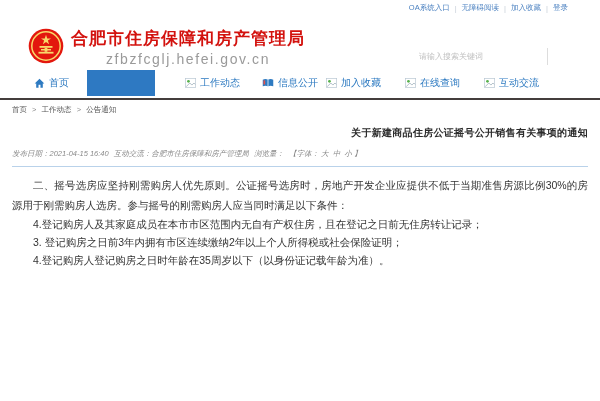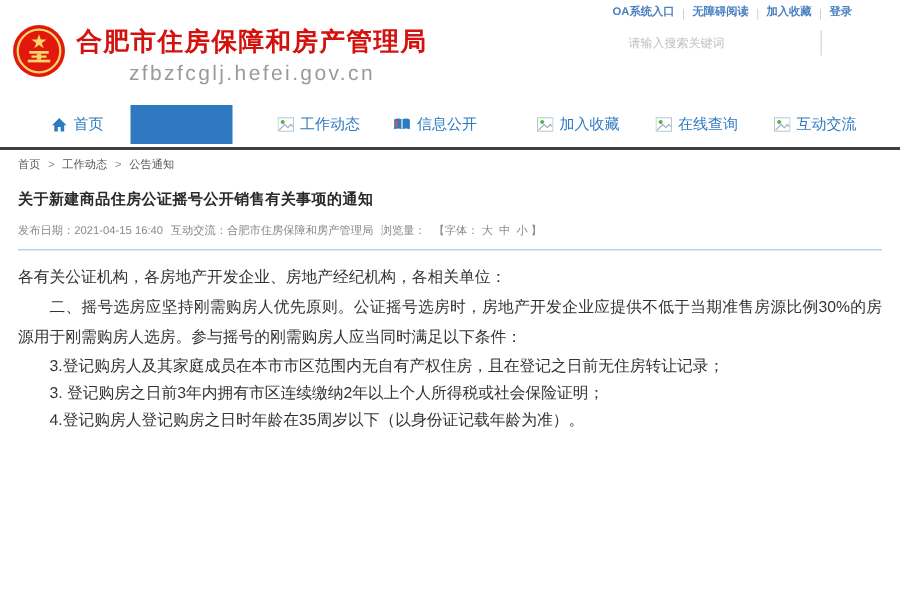--- a/index.html
+++ b/index.html
@@ -7,24 +7,24 @@
   .page {
     width:600px; height:401px; overflow:hidden; background:#fff;
     font-family:"Liberation Sans","DejaVu Sans",sans-serif;
     color:#333;
   }
   
   .topbar {
     height:16px; display:flex; justify-content:flex-end; align-items:center;
     padding-right:32px; font-size:7.5px; color:#4a80c0;
   }
-  .topbar a { color:#4a80c0; text-decoration:none; cursor:pointer;font-weight:bold; }
+  .topbar a { color:#4a80c0; text-decoration:none; cursor:pointer; }
   .topbar .sep { color:#c5cdd6; margin:0 5px; }
   
-  .header { height:52px; display:flex; align-items:flex-start; padding-left:8px; }
+  .header { height:52px; display:flex; align-items:flex-end; padding-left:28px; }
   .logo-block { display:flex; align-items:center; gap:7px; }
   .site-title { color:#d3120e; font-size:17px; font-weight:bold; letter-spacing:1px; line-height:20px; }
   .site-url { color:#9a9a9a; font-size:14px; letter-spacing:1.6px; text-align:center; margin-top:2px; }
   .search { margin-left:auto; display:flex; align-items:center; height:24px; margin-right:0; }
   .search input {
     border:none; outline:none; width:128px; font-size:8px; color:#555;
     font-family:Liberation Sans, sans-serif;
   }
   .search input::placeholder { color:#c0c0c0; }
   .search .vdiv { width:1px; height:17px; background:#ddd; }
@@ -33,34 +33,34 @@
   .nav {
     height:32px; display:flex; align-items:center; padding-left:34px;
     border-bottom:2px solid #443d3c; background:#fff;
   }
   .nav-item {
     display:flex; align-items:center; gap:4px; font-size:10px; color:#2d7ac1;
     cursor:pointer; white-space:nowrap;
   }
   .nav-item .ni { display:inline-flex; }
   .m1{margin-right:18px}.m2{margin-right:30px}.m3{margin-right:22px}
-  .m4{margin-right:40px}.m5{margin-right:24px}.m6{margin-right:24px}
+  .m4{margin-right:8px}.m5{margin-right:24px}.m6{margin-right:24px}
   .nav-highlight { width:68px; height:26px; background:#2e79c2; cursor:pointer; }
   
   .breadcrumb { padding:5px 12px 4px; font-size:7.5px; color:#555; }
   .breadcrumb span { cursor:pointer; }
   .breadcrumb .bsep { color:#888; margin:0 3px; cursor:default; }
   
   .article { padding:0 12px; }
   .article-title {
-    text-align:left; font-size:10px; font-weight:bold; color:#2b2b2b;
+    text-align:right; font-size:10px; font-weight:bold; color:#2b2b2b;
     margin-top:7px; letter-spacing:0.3px;
   }
   .meta { font-size:7.5px; color:#8a8a8a; margin-top:9px; }
-  .meta span { margin-right:3px; }
+  .meta span { margin-right:3px;font-style:italic; }
   .meta .fsize { cursor:pointer; margin-right:2px; }
   .divider { border:none; border-top:1px solid #b9d2ea; margin:7px 0 8px; }
   .body-text p { font-size:10.5px; color:#333; line-height:20px; text-align:justify; }
   .body-text p.indent { text-indent:2em; }
   .body-text p.li { line-height:18px; text-indent:2em; }
 </style>
 </head>
 <body>
 
 <div class="page">
@@ -180,21 +180,20 @@
       <span style="margin-right:0">【字体：</span>
       <span class="fsize">大</span>
       <span class="fsize">中</span>
       <span class="fsize" style="margin-right:0">小</span>
       <span>】</span>
     </div>
 
     <hr class="divider">
 
     <div class="body-text">
-      <p>各有关公证机构，各房地产开发企业、房地产经纪机构，各相关单位：</p>
       <p class="indent">二、摇号选房应坚持刚需购房人优先原则。公证摇号选房时，房地产开发企业应提供不低于当期准售房源比例30%的房源用于刚需购房人选房。参与摇号的刚需购房人应当同时满足以下条件：</p>
-      <p class="li">3.登记购房人及其家庭成员在本市市区范围内无自有产权住房，且在登记之日前无住房转让记录；</p>
+      <p class="li">4.登记购房人及其家庭成员在本市市区范围内无自有产权住房，且在登记之日前无住房转让记录；</p>
       <p class="li">3. 登记购房之日前3年内拥有市区连续缴纳2年以上个人所得税或社会保险证明；</p>
       <p class="li">4.登记购房人登记购房之日时年龄在35周岁以下（以身份证记载年龄为准）。</p>
     </div>
   </div>
 
 </div>
 
 </body></html>

